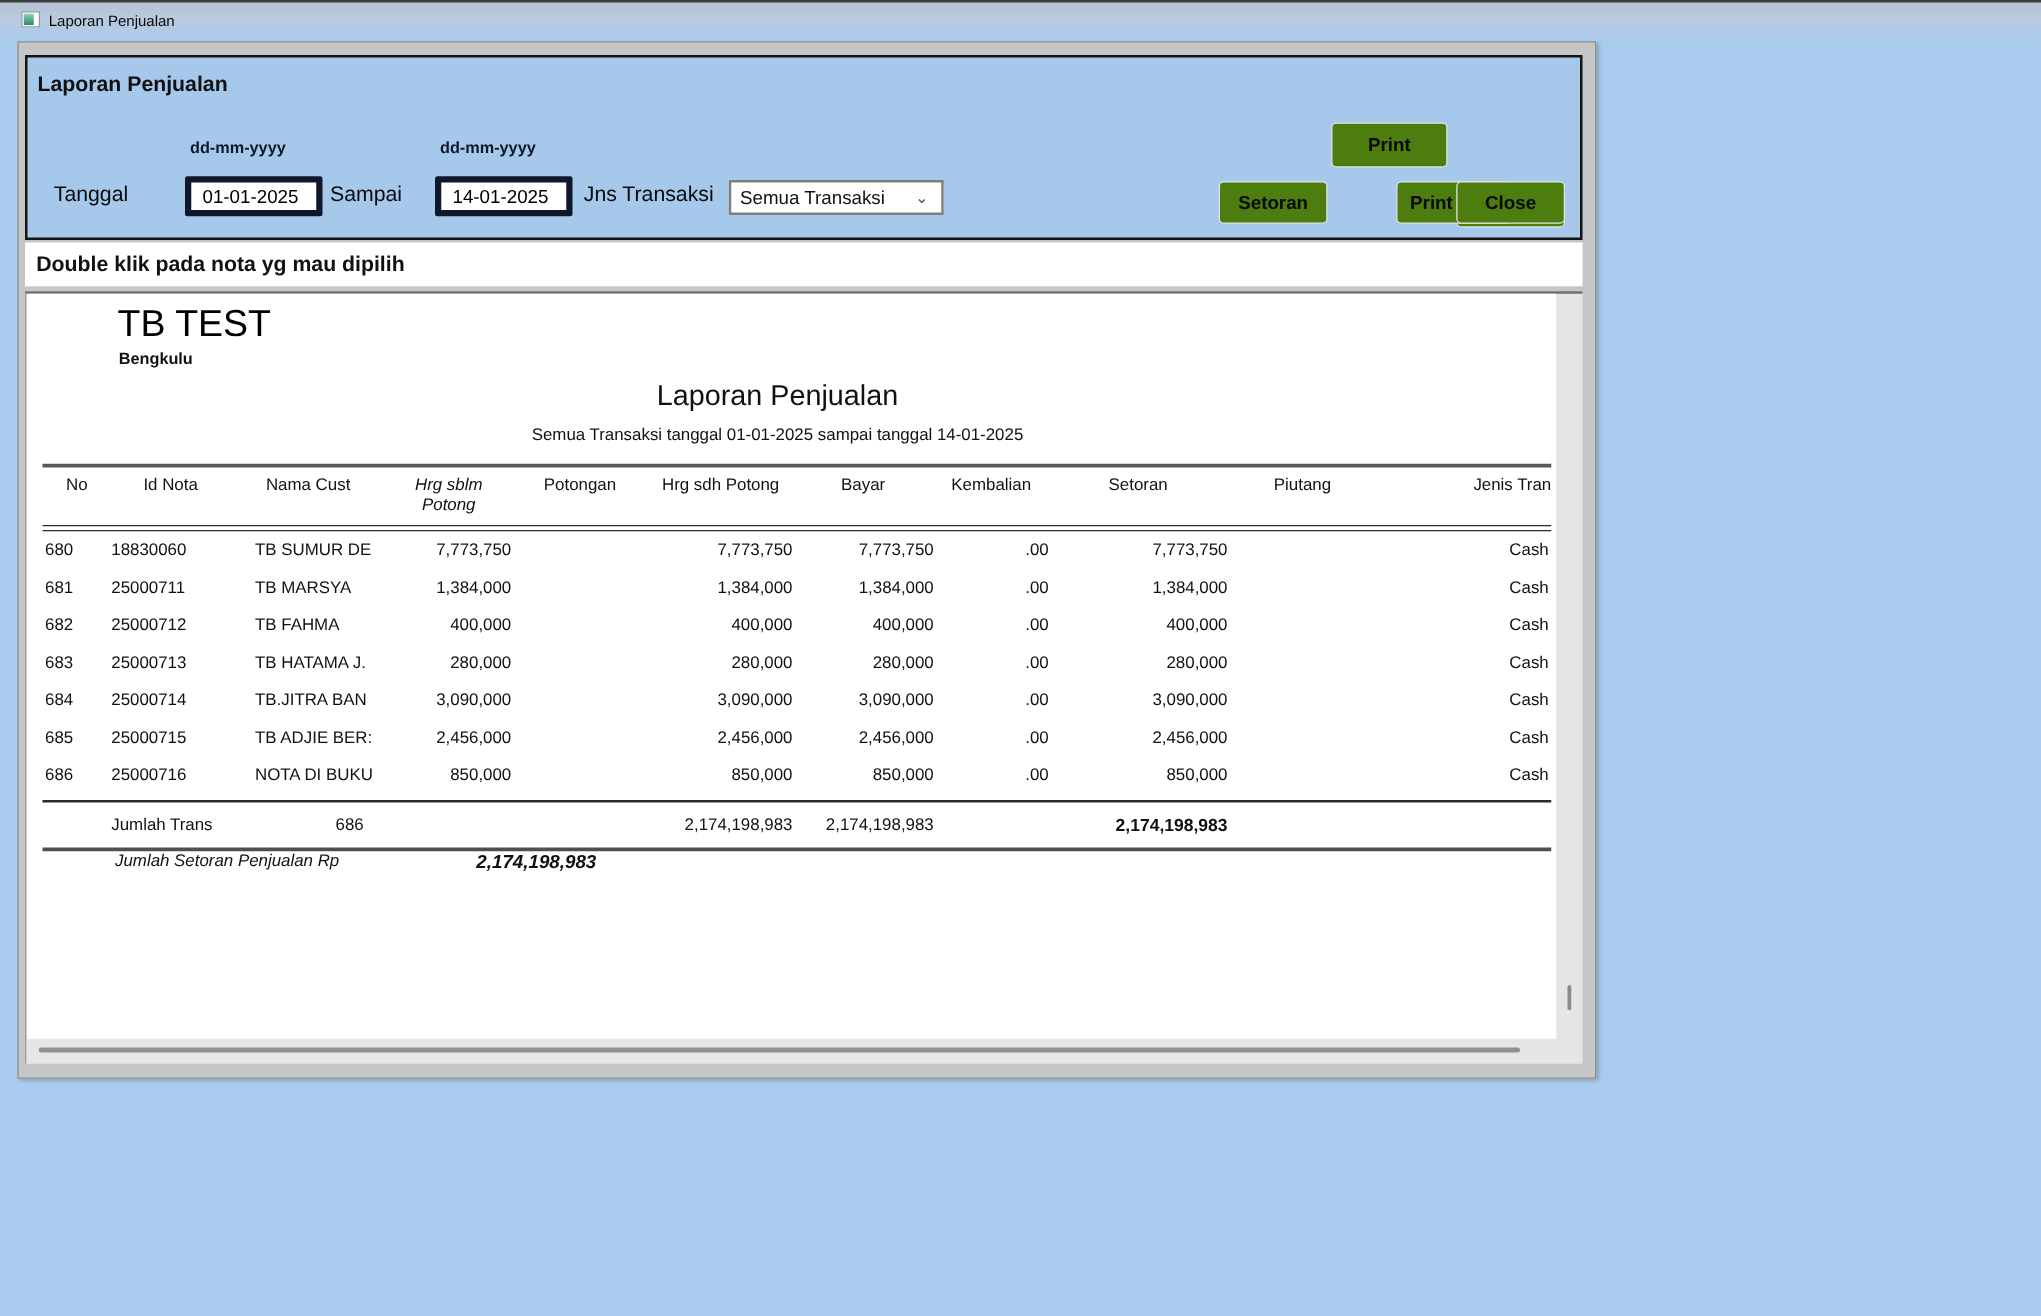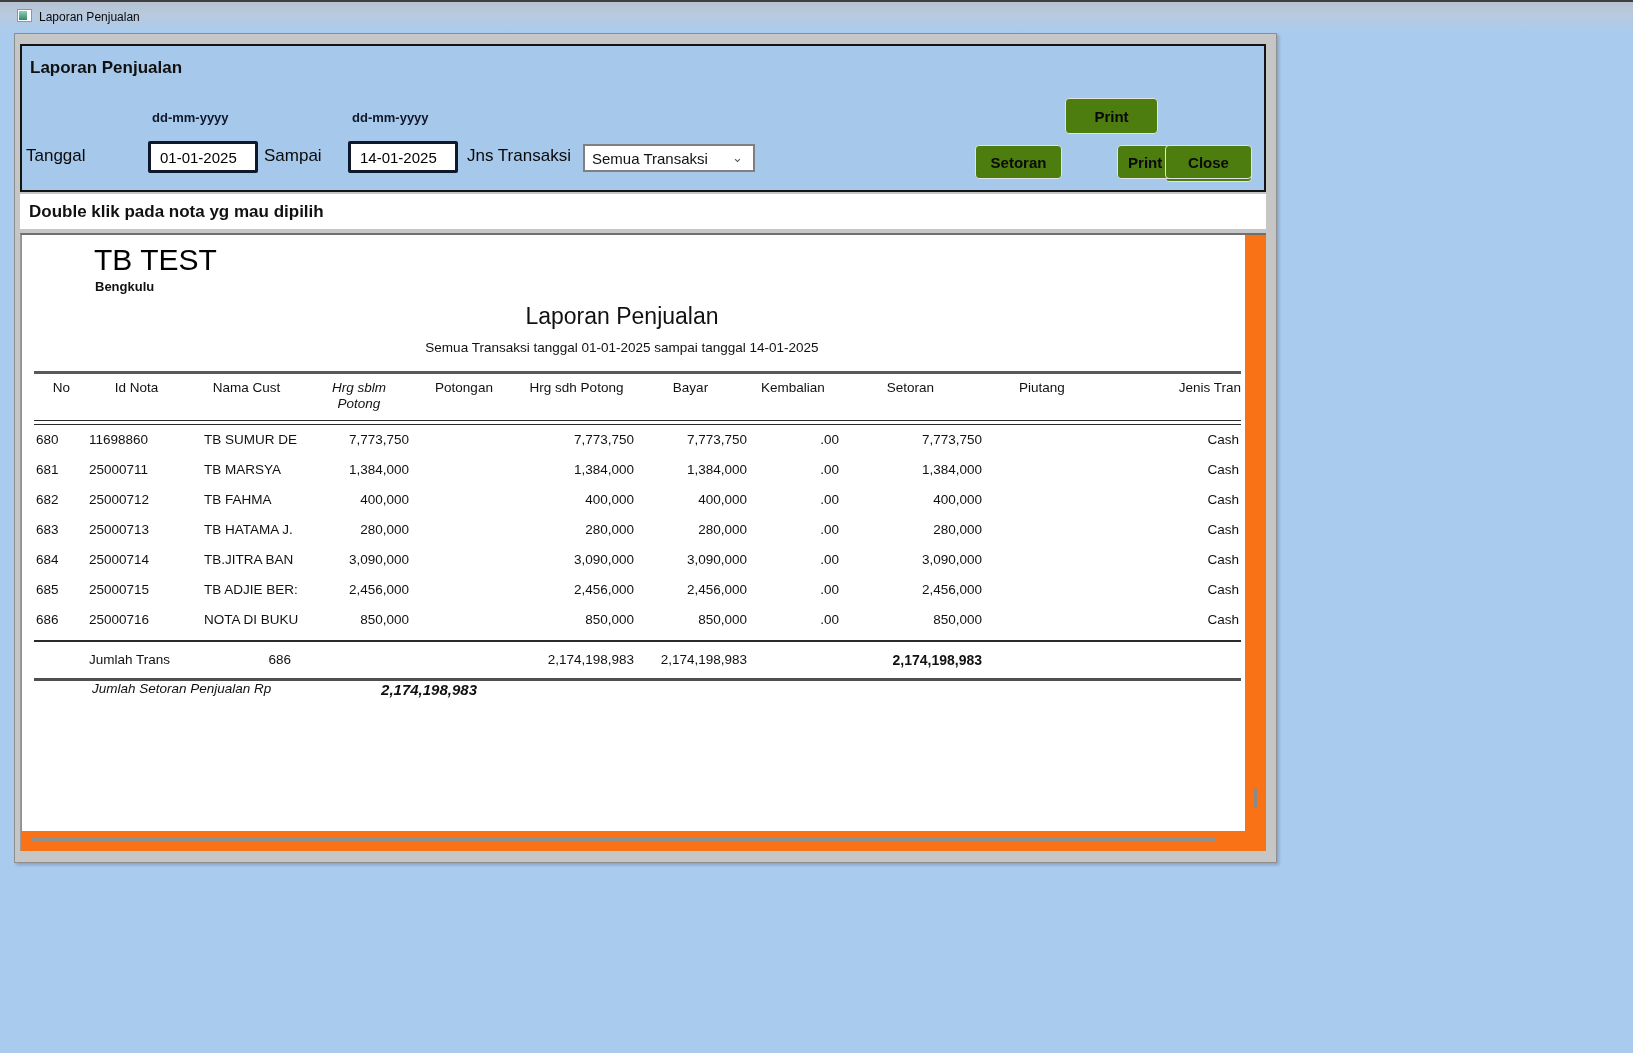--- a/index.html
+++ b/index.html
@@ -27,24 +27,24 @@
 
   
   .panel {
     position:absolute; left:5px; top:10px; width:1246px; height:148px;
     background:#a6c8eb; border:2px solid #141414;
   }
   .panel-title { position:absolute; left:8px; top:12px; font-size:17px; font-weight:bold; }
   .dd-hint { position:absolute; top:64px; font-size:13px; font-weight:bold; color:#0f172a; }
   .dd-hint.h1 { left:130px; } .dd-hint.h2 { left:330px; }
   .flabel { position:absolute; top:100px; font-size:17px; color:#0a0a0a; }
-  .lbl-tanggal { left:4px; } .lbl-sampai { left:242px; } .lbl-jns { left:445px; }
+  .lbl-tanggal { left:21px; } .lbl-sampai { left:242px; } .lbl-jns { left:445px; }
   .date-input {
     position:absolute; top:95px; width:110px; height:32px; background:#fff;
-    border:3px solid #0f172a; border-radius:2px; font-family:"Liberation Sans",sans-serif;
+    border:5px solid #0f172a; border-radius:2px; font-family:"Liberation Sans",sans-serif;
     font-size:15px; padding-left:9px; color:#000; outline:none;
   }
   .inp-tanggal { left:126px; } .inp-sampai { left:326px; }
   .select-box {
     position:absolute; left:561px; top:98px; width:172px; height:28px;
     background:#fff; border:2px solid #7f7f7f; font-size:15px;
     display:flex; align-items:center; padding-left:7px; cursor:default;
   }
   .select-box .chev { position:absolute; right:10px; top:4px; color:#5a5a5a; font-size:13px; }
   .btn {
@@ -60,21 +60,21 @@
 
   
   .hintbar {
     position:absolute; left:5px; top:160px; width:1246px; height:35px;
     background:#ffffff; font-size:17px; font-weight:bold; line-height:35px; padding-left:9px;
   }
 
   
   .report-wrap {
     position:absolute; left:5px; top:199px; width:1246px; height:618px;
-    background:#f97316; border-top:2px solid #6f6f6f; border-left:1px solid #9a9a9a;
+    background:#e5e5e5; border-top:2px solid #6f6f6f; border-left:1px solid #9a9a9a;
   }
   .page { position:absolute; left:1px; top:0; width:1223px; height:596px; background:#ffffff; }
   .vthumb { position:absolute; right:9px; top:553px; width:3px; height:20px; background:#8a8a8a; border-radius:2px; }
   .hthumb { position:absolute; left:10px; top:603px; width:1185px; height:4px; background:#909090; border-radius:2px; }
 
   
   .company { position:absolute; left:72px; top:8px; font-size:30px; color:#000; }
   .city    { position:absolute; left:73px; top:44px; font-size:13px; font-weight:bold; }
   .rtitle  { position:absolute; left:0; top:68px; width:1200px; text-align:center; font-size:23px; }
   .rsub    { position:absolute; left:0; top:105px; width:1200px; text-align:center; font-size:13.5px; }
@@ -162,21 +162,21 @@
           <div class="th">Setoran</div>
           <div class="th">Piutang</div>
           <div class="th right">Jenis Tran</div>
         </div>
 
         <div class="rule-dbl"></div>
 
         <div id="rows-host">
   <div class="grid trow">
     <div class="td left c-no">680</div>
-    <div class="td left">11698860</div>
+    <div class="td left">18830060</div>
     <div class="td left c-nama">TB SUMUR DE</div>
     <div class="td right">7,773,750</div>
     <div class="td right"></div>
     <div class="td right">7,773,750</div>
     <div class="td right">7,773,750</div>
     <div class="td right">.00</div>
     <div class="td right">7,773,750</div>
     <div class="td right"></div>
     <div class="td right c-jenis">Cash</div>
   </div>

